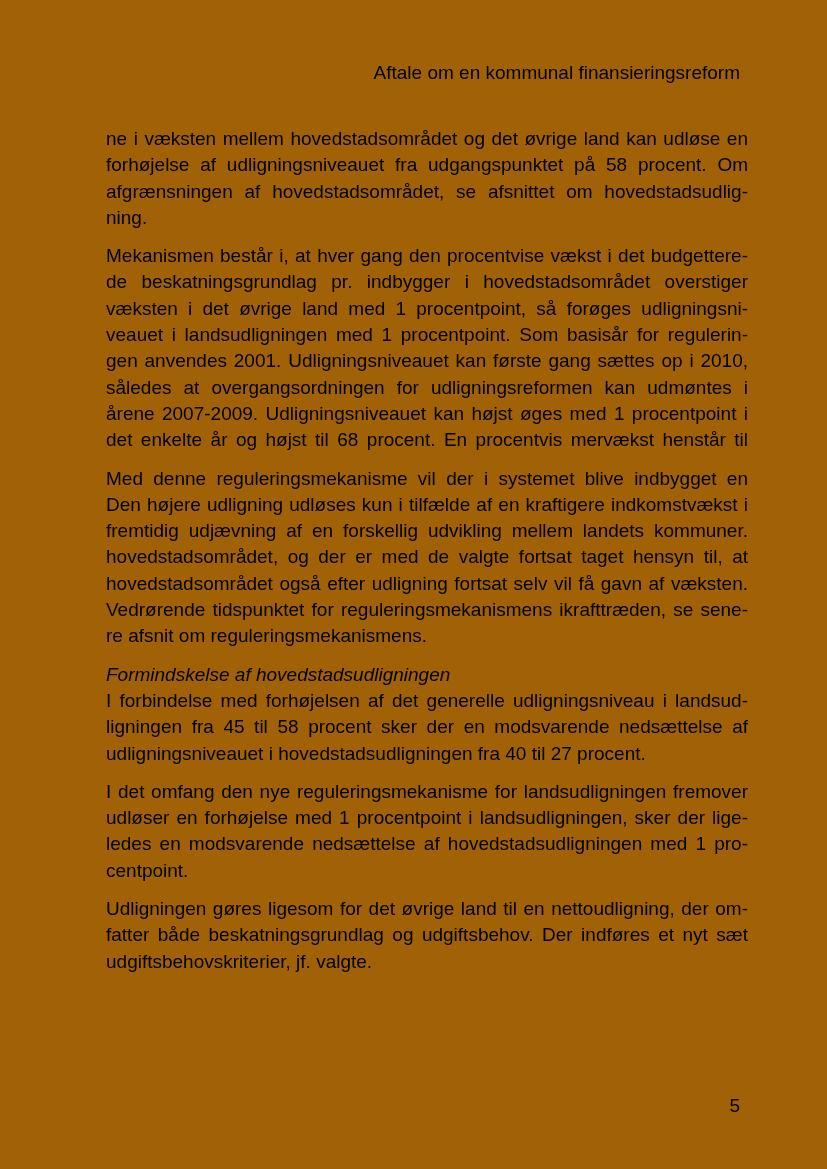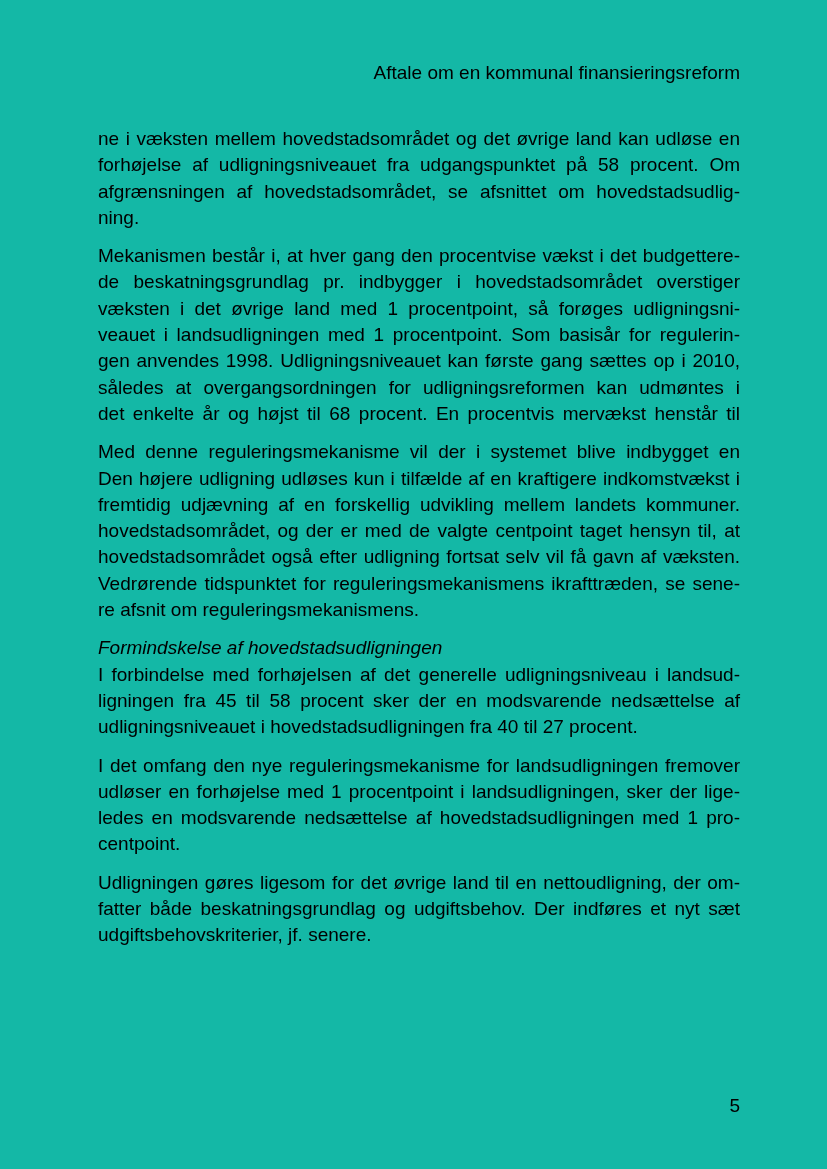--- a/index.html
+++ b/index.html
@@ -4,39 +4,39 @@
 <style>
   html, body {
     margin: 0;
     padding: 0;
     background: #ffffff;
   }
   .page {
     position: relative;
     width: 827px;
     height: 1169px;
-    background: #14b8a6;
+    background: #a16207;
     color: #000000;
     font-family: "Liberation Sans", "DejaVu Sans", sans-serif;
     font-size: 19px;
     line-height: 26.3px;
     overflow: hidden;
   }
   .running-header {
     position: absolute;
     top: 60px;
     left: 98px;
     width: 642px;
     text-align: right;
     white-space: nowrap;
   }
   .content {
     position: absolute;
     top: 126px;
-    left: 98px;
+    left: 106px;
     width: 642px;
   }
   .paragraph {
     margin: 0 0 12px 0;
   }
   .paragraph:last-child {
     margin-bottom: 6px;
   }
   .line {
     text-align: justify;
@@ -73,46 +73,47 @@
         <div class="line">ne i væksten mellem hovedstadsområdet og det øvrige land kan udløse en</div>
         <div class="line">forhøjelse af udligningsniveauet fra udgangspunktet på 58 procent. Om</div>
         <div class="line">afgrænsningen af hovedstadsområdet, se afsnittet om hovedstadsudlig-</div>
         <div class="line last">ning.</div>
       </div>
       <div class="paragraph">
         <div class="line">Mekanismen består i, at hver gang den procentvise vækst i det budgettere-</div>
         <div class="line">de beskatningsgrundlag pr. indbygger i hovedstadsområdet overstiger</div>
         <div class="line">væksten i det øvrige land med 1 procentpoint, så forøges udligningsni-</div>
         <div class="line">veauet i landsudligningen med 1 procentpoint. Som basisår for regulerin-</div>
-        <div class="line">gen anvendes 1998. Udligningsniveauet kan første gang sættes op i 2010,</div>
+        <div class="line">gen anvendes 2001. Udligningsniveauet kan første gang sættes op i 2010,</div>
         <div class="line">således at overgangsordningen for udligningsreformen kan udmøntes i</div>
+        <div class="line">årene 2007-2009. Udligningsniveauet kan højst øges med 1 procentpoint i</div>
         <div class="line">det enkelte år og højst til 68 procent. En procentvis mervækst henstår til</div>
       </div>
       <div class="paragraph">
         <div class="line">Med denne reguleringsmekanisme vil der i systemet blive indbygget en</div>
         <div class="line">Den højere udligning udløses kun i tilfælde af en kraftigere indkomstvækst i</div>
         <div class="line">fremtidig udjævning af en forskellig udvikling mellem landets kommuner.</div>
-        <div class="line">hovedstadsområdet, og der er med de valgte centpoint taget hensyn til, at</div>
+        <div class="line">hovedstadsområdet, og der er med de valgte fortsat taget hensyn til, at</div>
         <div class="line">hovedstadsområdet også efter udligning fortsat selv vil få gavn af væksten.</div>
         <div class="line">Vedrørende tidspunktet for reguleringsmekanismens ikrafttræden, se sene-</div>
         <div class="line last">re afsnit om reguleringsmekanismens.</div>
       </div>
       <div class="paragraph">
         <div class="line heading-line">Formindskelse af hovedstadsudligningen</div>
         <div class="line">I forbindelse med forhøjelsen af det generelle udligningsniveau i landsud-</div>
         <div class="line">ligningen fra 45 til 58 procent sker der en modsvarende nedsættelse af</div>
         <div class="line last">udligningsniveauet i hovedstadsudligningen fra 40 til 27 procent.</div>
       </div>
       <div class="paragraph">
         <div class="line">I det omfang den nye reguleringsmekanisme for landsudligningen fremover</div>
         <div class="line">udløser en forhøjelse med 1 procentpoint i landsudligningen, sker der lige-</div>
         <div class="line">ledes en modsvarende nedsættelse af hovedstadsudligningen med 1 pro-</div>
         <div class="line last">centpoint.</div>
       </div>
       <div class="paragraph">
         <div class="line">Udligningen gøres ligesom for det øvrige land til en nettoudligning, der om-</div>
         <div class="line">fatter både beskatningsgrundlag og udgiftsbehov. Der indføres et nyt sæt</div>
-        <div class="line last">udgiftsbehovskriterier, jf. senere.</div>
+        <div class="line last">udgiftsbehovskriterier, jf. valgte.</div>
       </div>
     </div>
 
   <div class="page-number">5</div>
 </div>
 
 </body></html>

